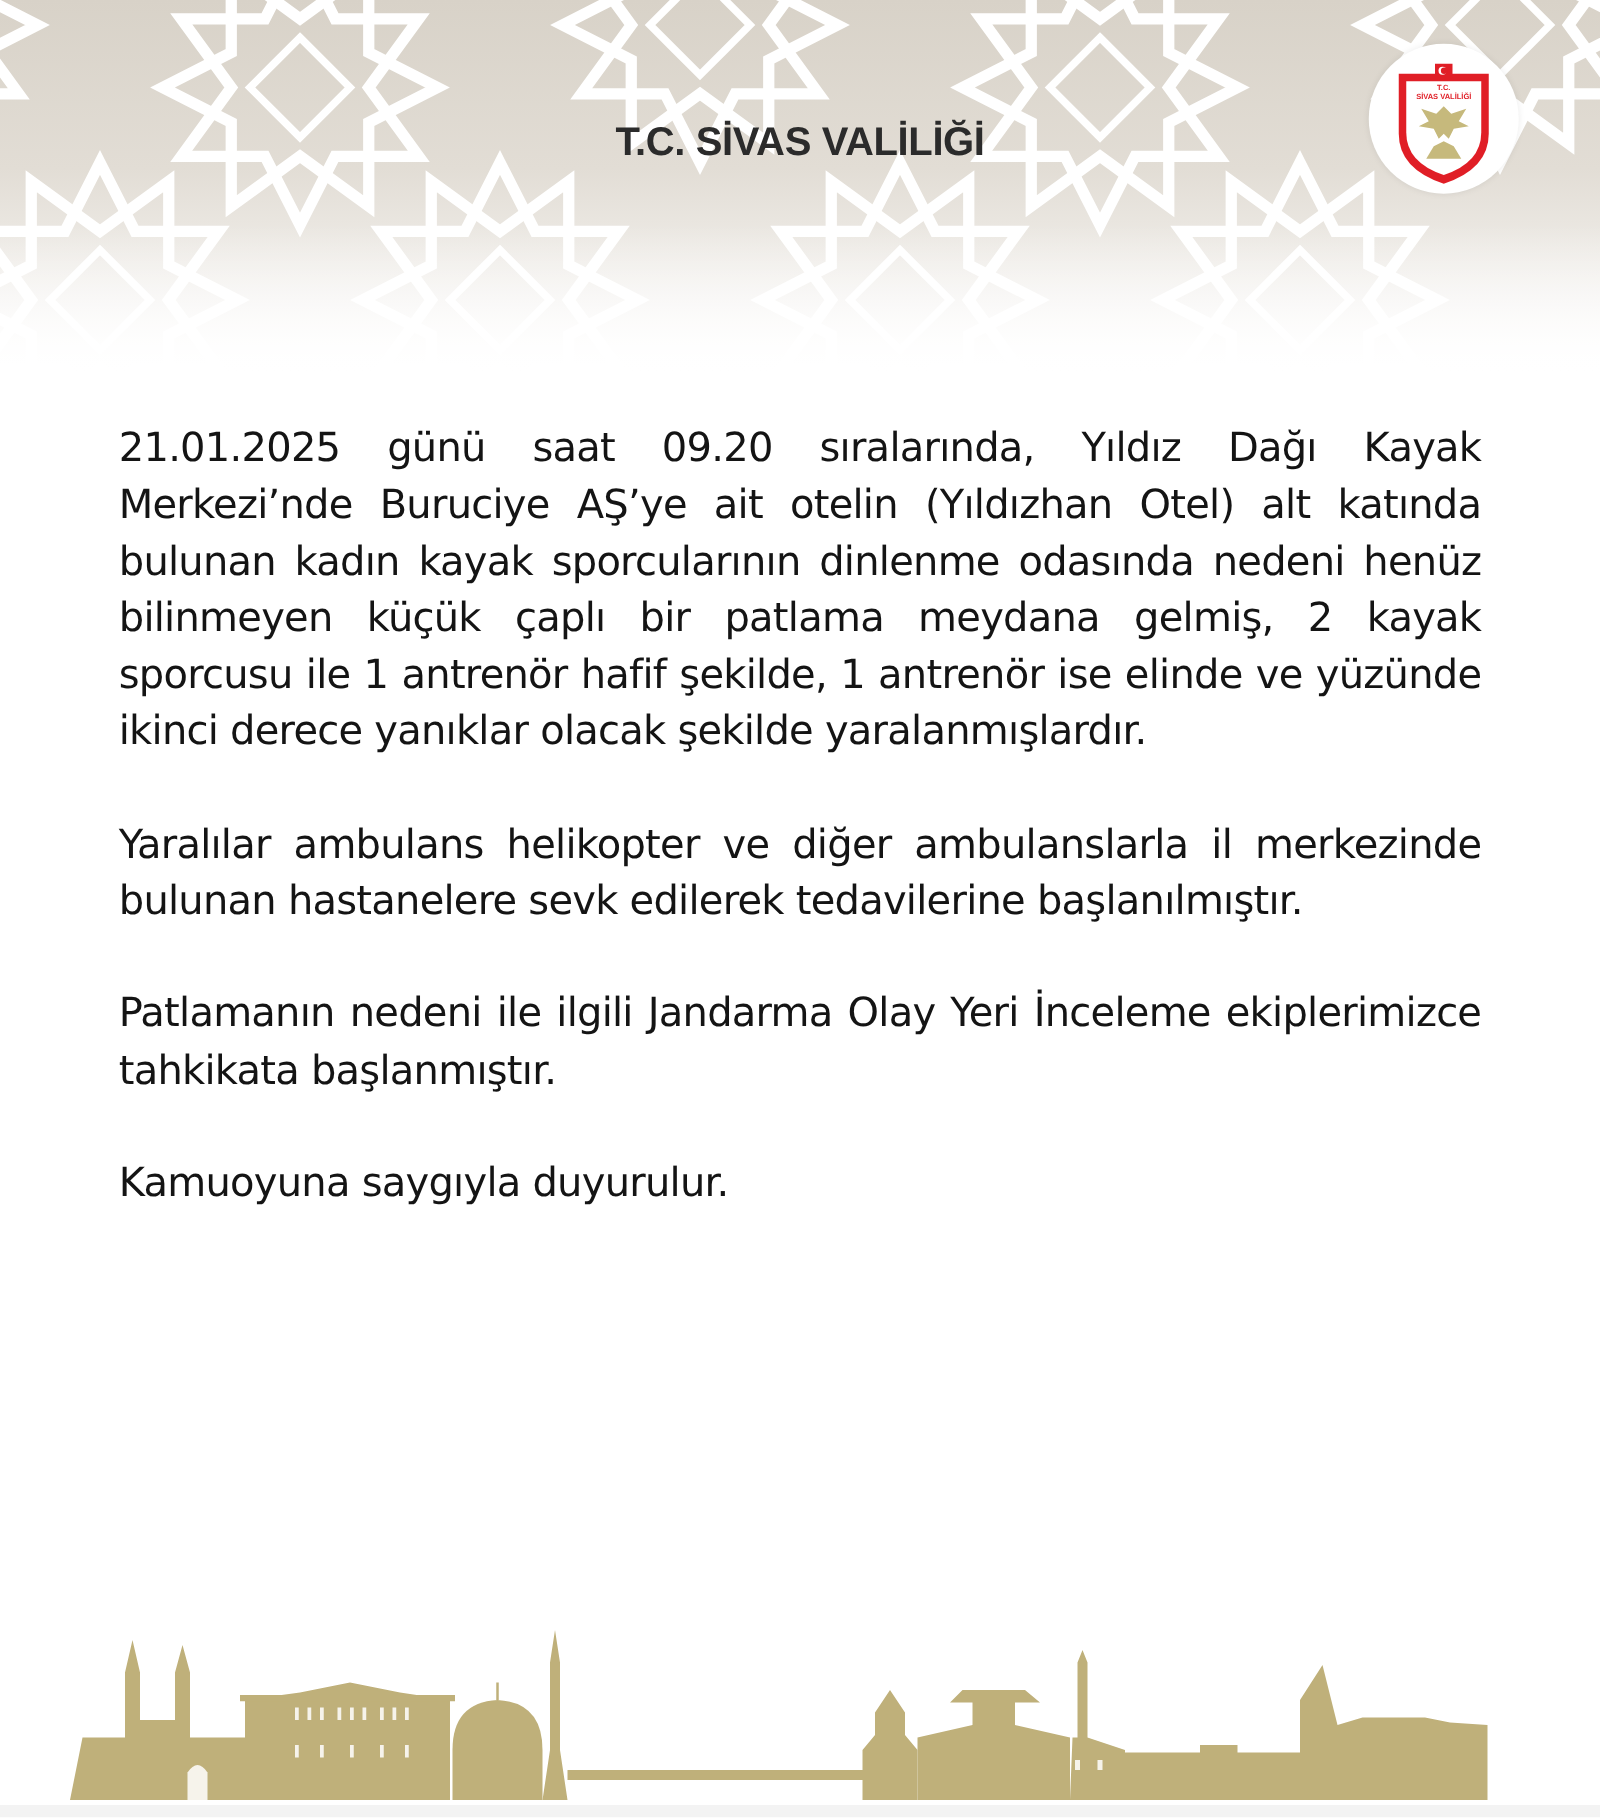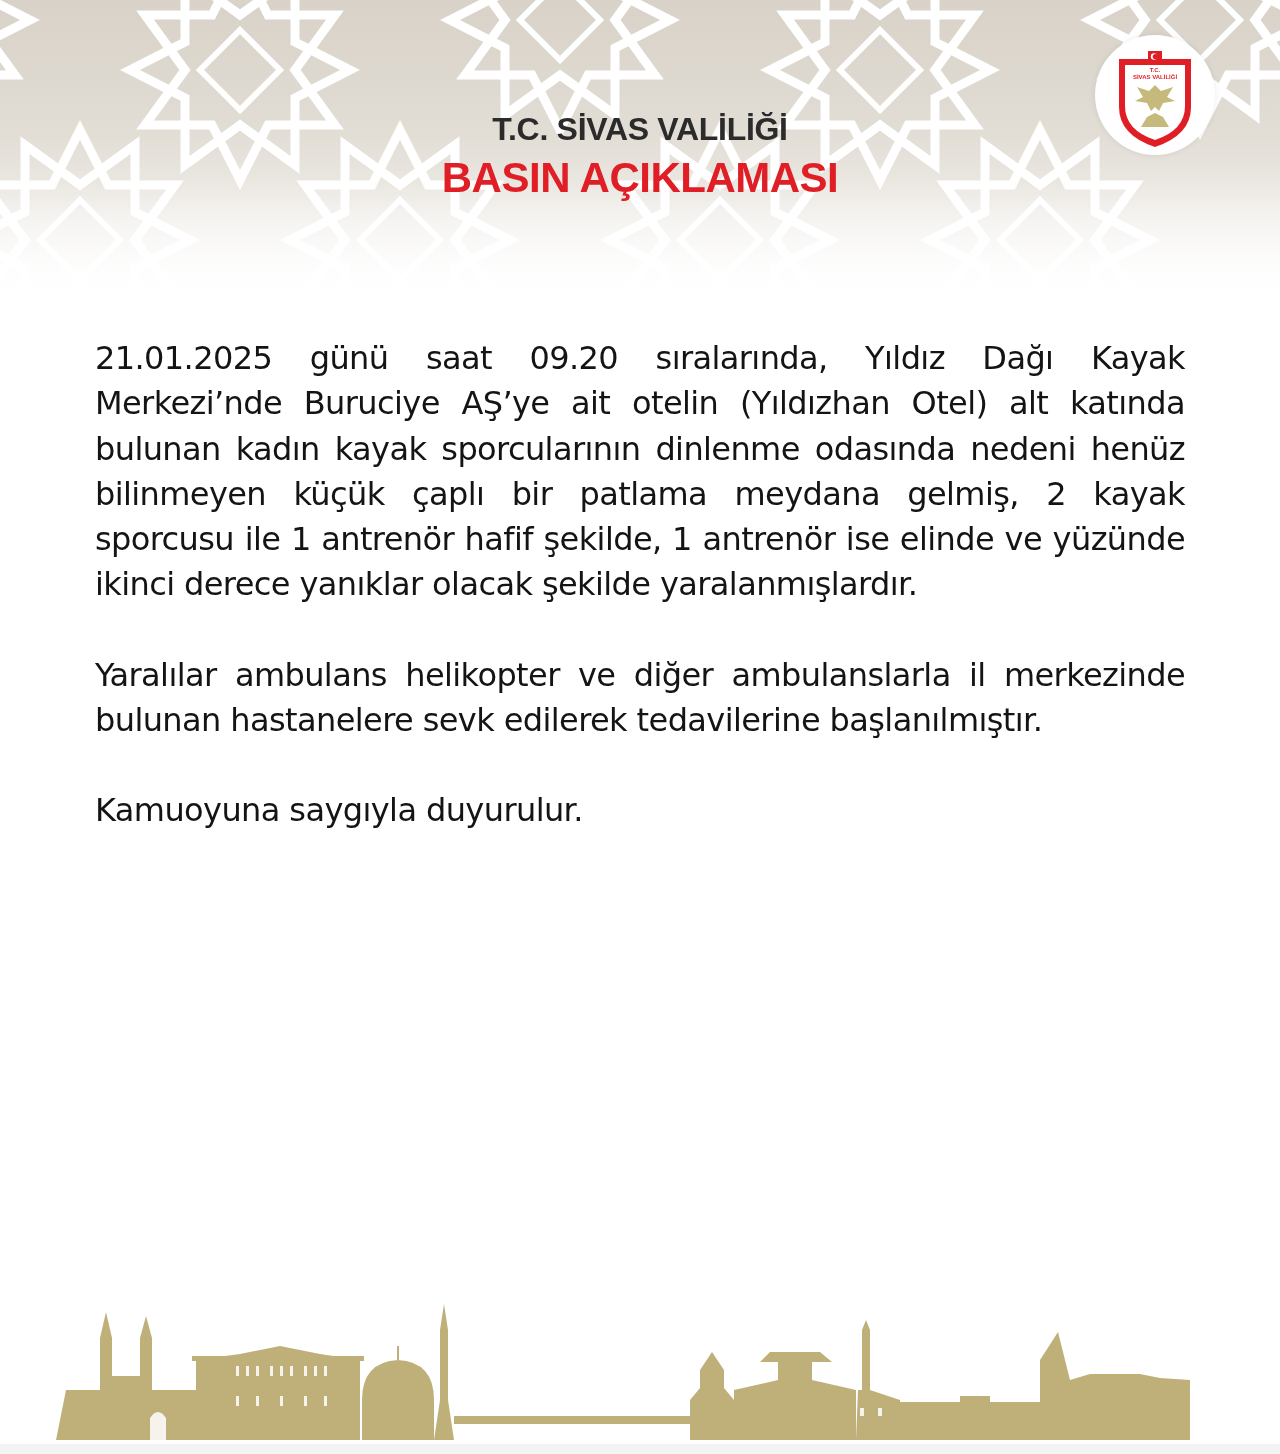--- a/index.html
+++ b/index.html
@@ -27,21 +27,21 @@
       position: absolute;
       left: 1095px; top: 35px;
       width: 120px; height: 120px;
       border-radius: 50%;
       background: #ffffff;
       box-shadow: 0 0 6px rgba(0,0,0,0.08);
     }
     .logo svg { position: absolute; left: 0; top: 0; }
     .title-block {
       position: absolute;
-      left: 0; top: 108px;
+      left: 0; top: 92px;
       width: 1280px;
       text-align: center;
     }
     .title-main {
       font-family: "Liberation Sans", sans-serif;
       font-weight: bold;
       font-size: 32px;
       color: #2b2b2b;
       line-height: 42px;
       letter-spacing: -0.3px;
@@ -121,26 +121,26 @@
     <circle cx="60.3" cy="21.5" r="2.6" fill="#e01e26"></circle>
     <text x="60" y="37" text-anchor="middle" font-family="Liberation Sans, sans-serif" font-weight="bold" font-size="6" fill="#e01e26">T.C.</text>
     <text x="60" y="44" text-anchor="middle" font-family="Liberation Sans, sans-serif" font-weight="bold" font-size="6" fill="#e01e26">SİVAS VALİLİĞİ</text>
     <path d="M60,50 L66,56 L78,52 L72,62 L80,66 L68,68 L64,76 L60,72 L56,76 L52,68 L40,66 L48,62 L42,52 L54,56 Z" fill="#c6b97c"></path>
     <path d="M46,92 L52,82 L60,78 L68,82 L74,92 Z" fill="#c6b97c"></path>
   </svg>
 </div>
 
 <div class="title-block">
   <div class="title-main">T.C. SİVAS VALİLİĞİ</div>
-  <div class="title-press">BASIN AÇIKLAMASI</div>
 </div>
 
 <div class="content">
   <p>21.01.2025 günü saat 09.20 sıralarında, Yıldız Dağı Kayak Merkezi’nde Buruciye AŞ’ye ait otelin (Yıldızhan Otel) alt katında bulunan kadın kayak sporcularının dinlenme odasında nedeni henüz bilinmeyen küçük çaplı bir patlama meydana gelmiş, 2 kayak sporcusu ile 1 antrenör hafif şekilde, 1 antrenör ise elinde ve yüzünde ikinci derece yanıklar olacak şekilde yaralanmışlardır.</p>
   <p>Yaralılar ambulans helikopter ve diğer ambulanslarla il merkezinde bulunan hastanelere sevk edilerek tedavilerine başlanılmıştır.</p>
+  <p>Patlamanın nedeni ile ilgili Jandarma Olay Yeri İnceleme ekiplerimizce tahkikata başlanmıştır.</p>
   <p>Kamuoyuna saygıyla duyurulur.</p>
 </div>
 
 <svg class="skyline" viewBox="0 0 1280 164">
   <g fill="#bfb07a">
 
     <polygon points="56,150 66,100 100,100 100,48 106,22 112,48 112,86 140,86 140,48 146,26 152,48 152,100 196,100 196,150"></polygon>
 
     <polygon points="196,150 196,70 240,64 280,56 320,64 360,70 360,150"></polygon>
     <rect x="192" y="66" width="172" height="5"></rect>

